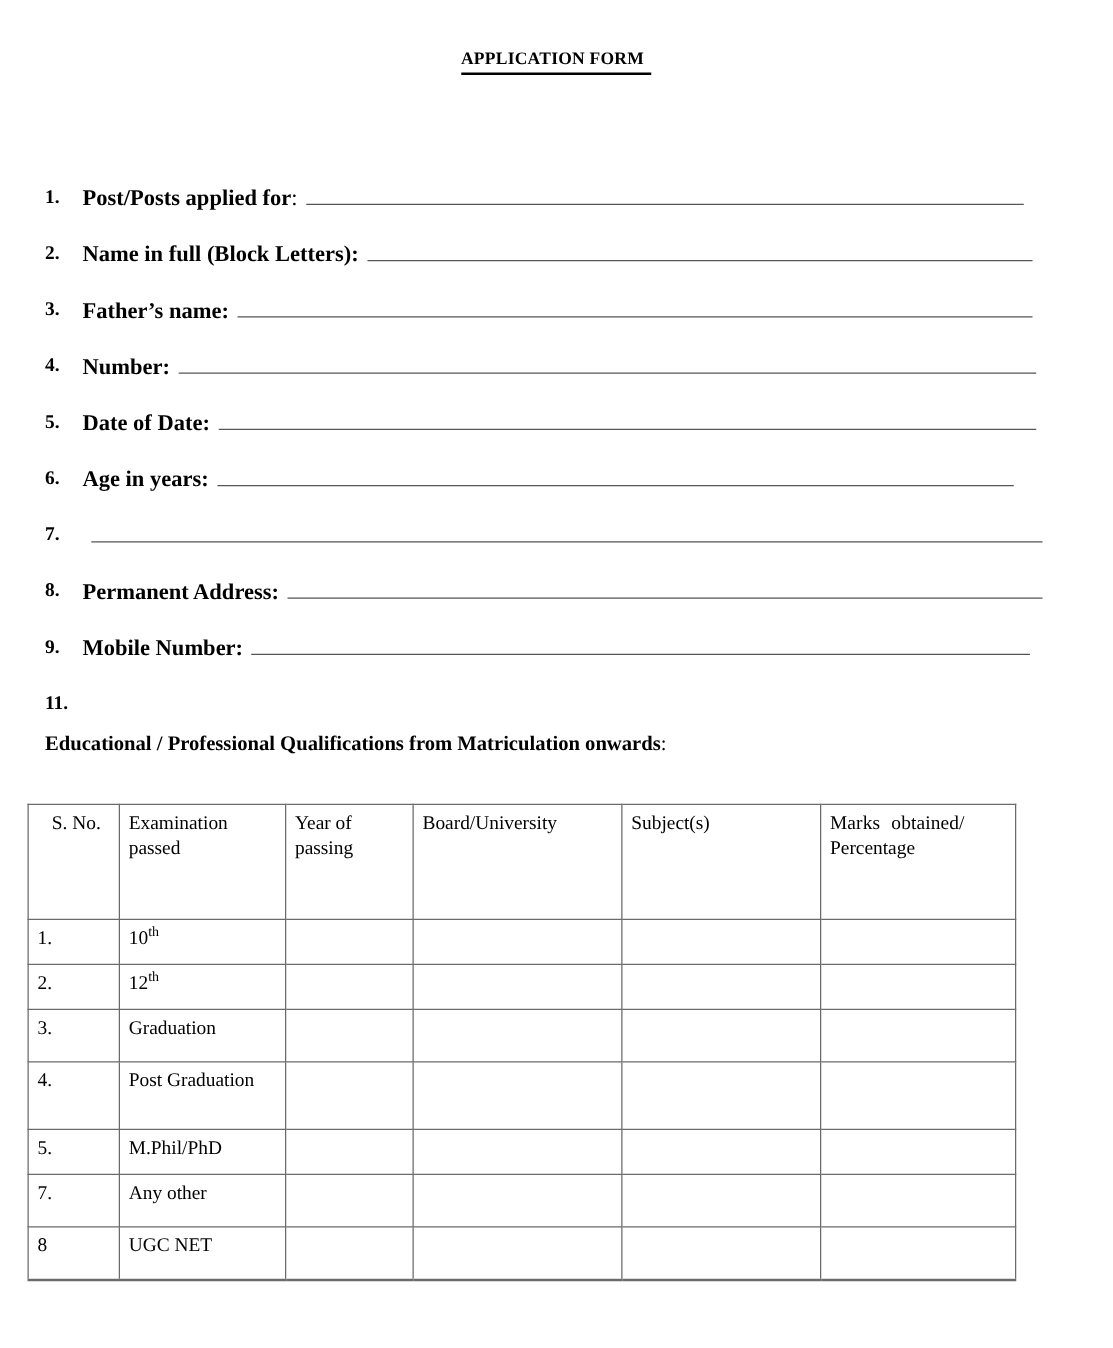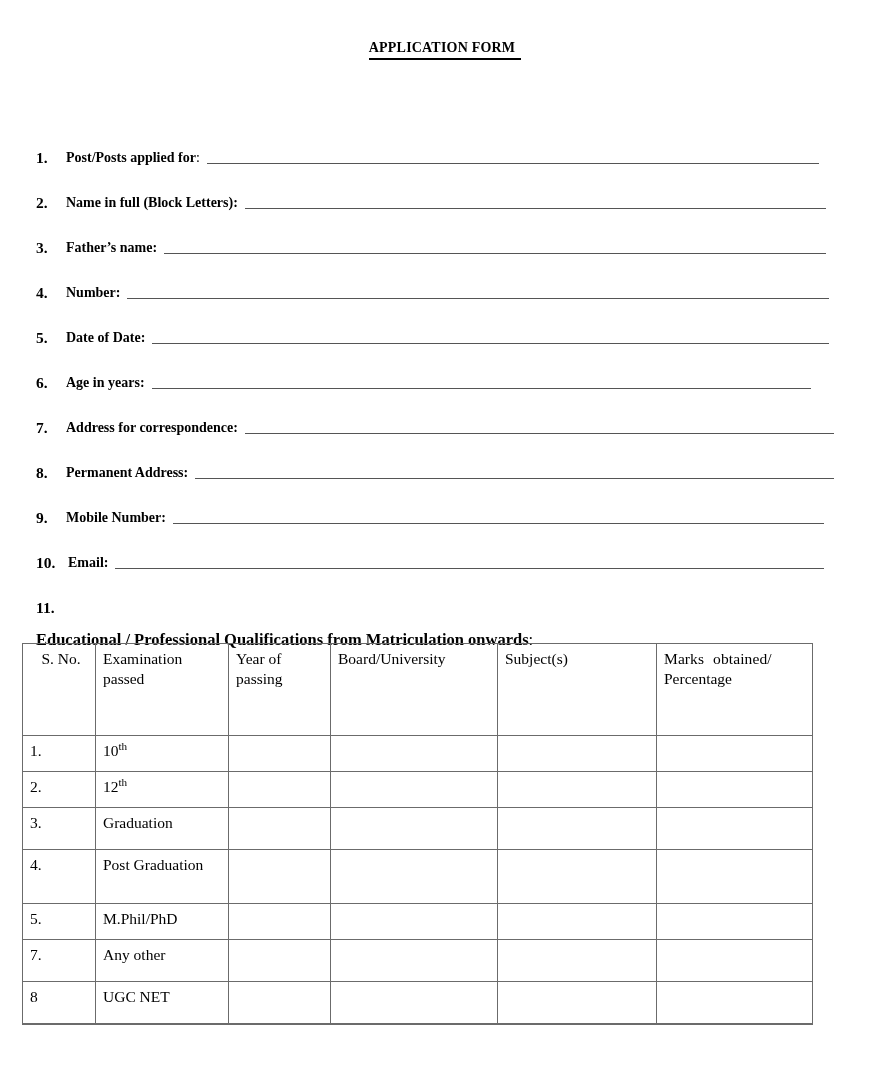--- a/index.html
+++ b/index.html
@@ -55,21 +55,21 @@
   }
   .field-num {
     font-weight: bold;
     font-size: 15.5px;
     width: 30px;
     flex: 0 0 30px;
     line-height: 20px;
   }
   .field-label {
     font-weight: bold;
-    font-size: 14px;
+    font-size: 18px;
     line-height: 20px;
     white-space: nowrap;
     flex: 0 0 auto;
   }
   .field-label .colon-light {
     font-weight: normal;
   }
   .field-line {
     flex: 1 1 auto;
     align-self: flex-start;
@@ -198,41 +198,35 @@
     </div>
 
     <div class="field-row r6">
       <span class="field-num">6.</span>
       <span class="field-label">Age in years:</span>
       <span class="field-line"></span>
     </div>
 
     <div class="field-row r7">
       <span class="field-num">7.</span>
-      <span class="field-label">Address for correspondence:</span>
       <span class="field-line"></span>
     </div>
 
     <div class="field-row r8">
       <span class="field-num">8.</span>
       <span class="field-label">Permanent Address:</span>
       <span class="field-line"></span>
     </div>
 
     <div class="field-row r9">
       <span class="field-num">9.</span>
       <span class="field-label">Mobile Number:</span>
       <span class="field-line"></span>
     </div>
 
-    <div class="field-row r10">
-      <span class="field-num num-wide">10.</span>
-      <span class="field-label">Email:</span>
-      <span class="field-line"></span>
-    </div>
 
     <div class="field-row heading">
       <span class="field-num num-wide">11.</span>
       <span class="field-label"><span>Educational / Professional Qualifications from Matriculation onwards</span><span class="colon-light">:</span></span>
     </div>
 
   </div>
 
   <table class="qual-table">
     <colgroup>

